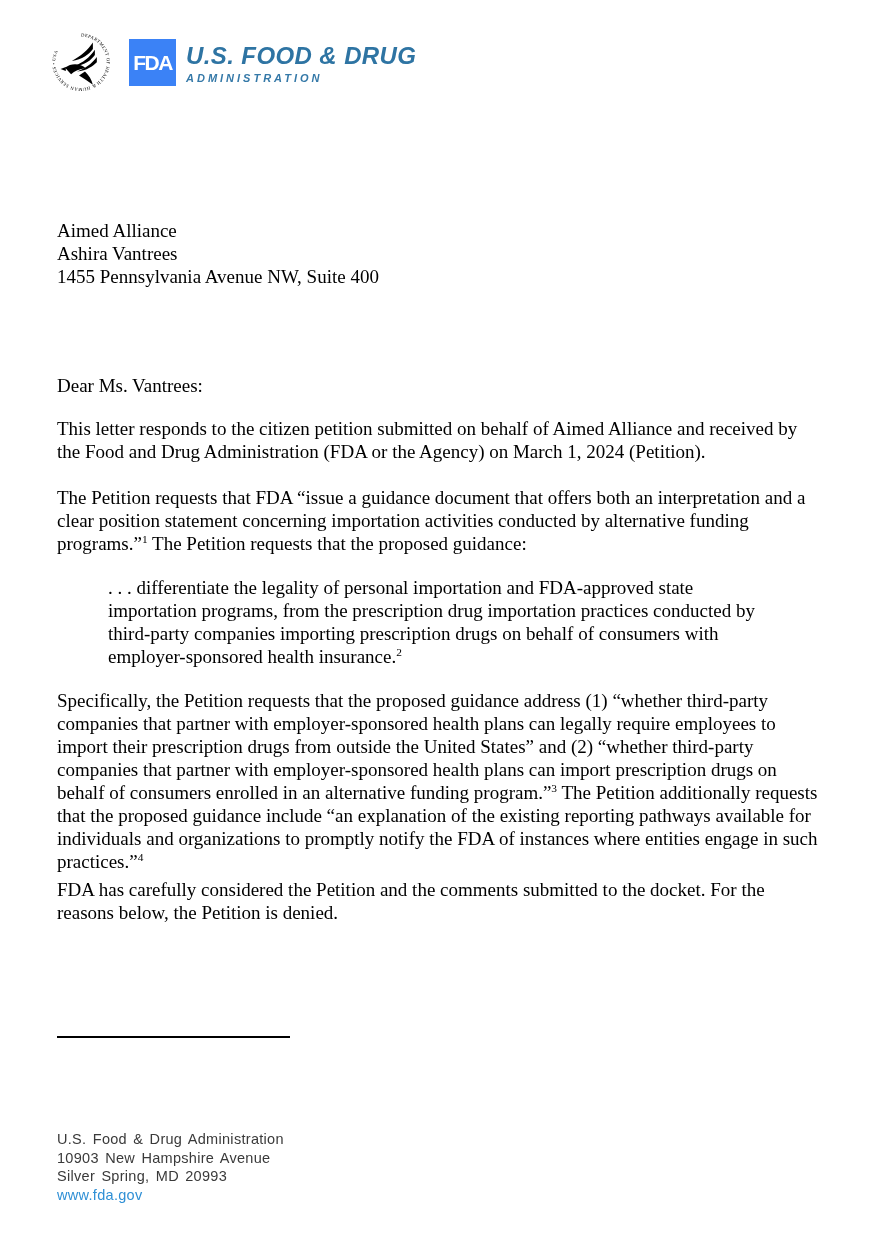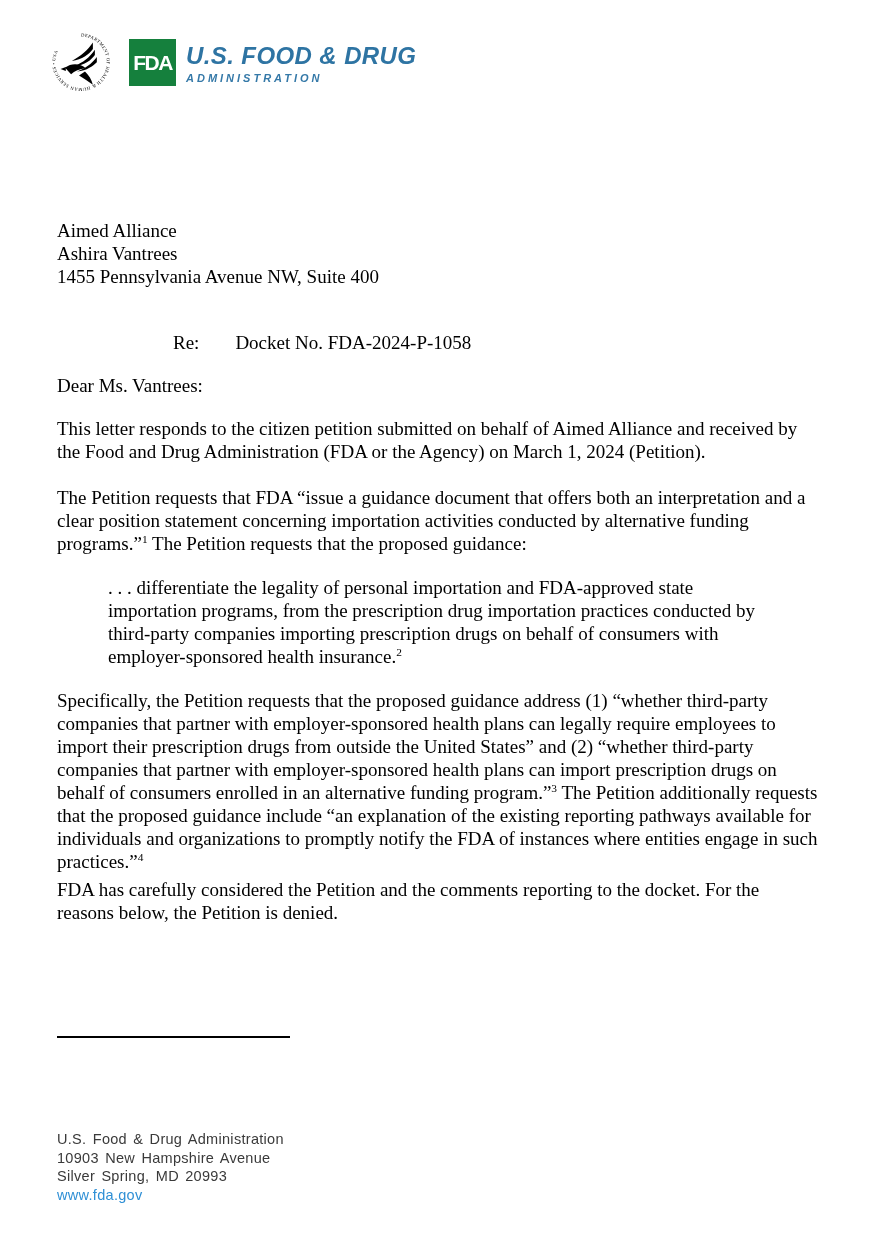--- a/index.html
+++ b/index.html
@@ -10,21 +10,21 @@
     margin:0 auto;
     background:#ffffff;
     font-family:"Liberation Serif", serif;
     color:#000;
     overflow:hidden;
   }
   
   .hhs-logo { position:absolute; left:48px; top:24px; width:66px; height:74px; }
   .fda-lockup { position:absolute; left:129px; top:39px; display:flex; align-items:flex-start; }
   .fda-square {
-    width:47px; height:47px; background:#15803d; color:#fff;
+    width:47px; height:47px; background:#3b82f6; color:#fff;
     display:flex; align-items:center; justify-content:center;
     font-family:"Liberation Sans", sans-serif; font-weight:bold;
     font-size:21px; letter-spacing:-1.5px;
   }
   .wordmark { margin-left:10px; margin-top:5px; font-family:"Liberation Sans", sans-serif;font-style:italic; }
   .wm1 { font-weight:bold; font-size:24px; color:#2E74A3; letter-spacing:0.4px; line-height:24px; }
   .wm2 { font-weight:bold; font-size:11px; color:#3579A8; letter-spacing:3px; margin-top:4px; }
   
   .abs { position:absolute; left:57px; }
   .bodytext { font-size:19px; line-height:23px; }
@@ -81,31 +81,28 @@
       <div class="wm2">ADMINISTRATION</div>
     </div>
   </div>
 
   <div class="abs recipient bodytext">
     <div>Aimed Alliance</div>
     <div>Ashira Vantrees</div>
     <div>1455 Pennsylvania Avenue NW, Suite 400</div>
   </div>
 
-  <div class="abs subject bodytext">
-    <span class="re-label">Re:</span><span class="re-value">Docket No. FDA-2024-P-1058</span>
-  </div>
 
   <div class="abs salutation bodytext">Dear Ms. Vantrees:</div>
 
   <div class="abs para1 bodytext"><span>This letter responds to the citizen petition submitted on behalf of Aimed Alliance and received by the Food and Drug Administration (FDA or the Agency) on March 1, 2024 (Petition).</span></div>
   <div class="abs para2 bodytext"><span>The Petition requests that FDA “issue a guidance document that offers both an interpretation and a clear position statement concerning importation activities conducted by alternative funding programs.”</span><sup>1</sup><span> The Petition requests that the proposed guidance:</span></div>
   <div class="abs quote bodytext"><span>. . . differentiate the legality of personal importation and FDA-approved state importation programs, from the prescription drug importation practices conducted by third-party companies importing prescription drugs on behalf of consumers with employer-sponsored health insurance.</span><sup>2</sup></div>
   <div class="abs para3 bodytext"><span>Specifically, the Petition requests that the proposed guidance address (1) “whether third-party companies that partner with employer-sponsored health plans can legally require employees to import their prescription drugs from outside the United States” and (2) “whether third-party companies that partner with employer-sponsored health plans can import prescription drugs on behalf of consumers enrolled in an alternative funding program.”</span><sup>3</sup><span> The Petition additionally requests that the proposed guidance include “an explanation of the existing reporting pathways available for individuals and organizations to promptly notify the FDA of instances where entities engage in such practices.”</span><sup>4</sup></div>
-  <div class="abs para4 bodytext"><span>FDA has carefully considered the Petition and the comments reporting to the docket. For the reasons below, the Petition is denied.</span></div>
+  <div class="abs para4 bodytext"><span>FDA has carefully considered the Petition and the comments submitted to the docket. For the reasons below, the Petition is denied.</span></div>
 
   <div class="abs fn-rule"></div>
 
   <div class="abs footer">
     <div>U.S. Food &amp; Drug Administration</div>
     <div>10903 New Hampshire Avenue</div>
     <div>Silver Spring, MD  20993</div>
     <div class="footer-link">www.fda.gov</div>
   </div>
 

